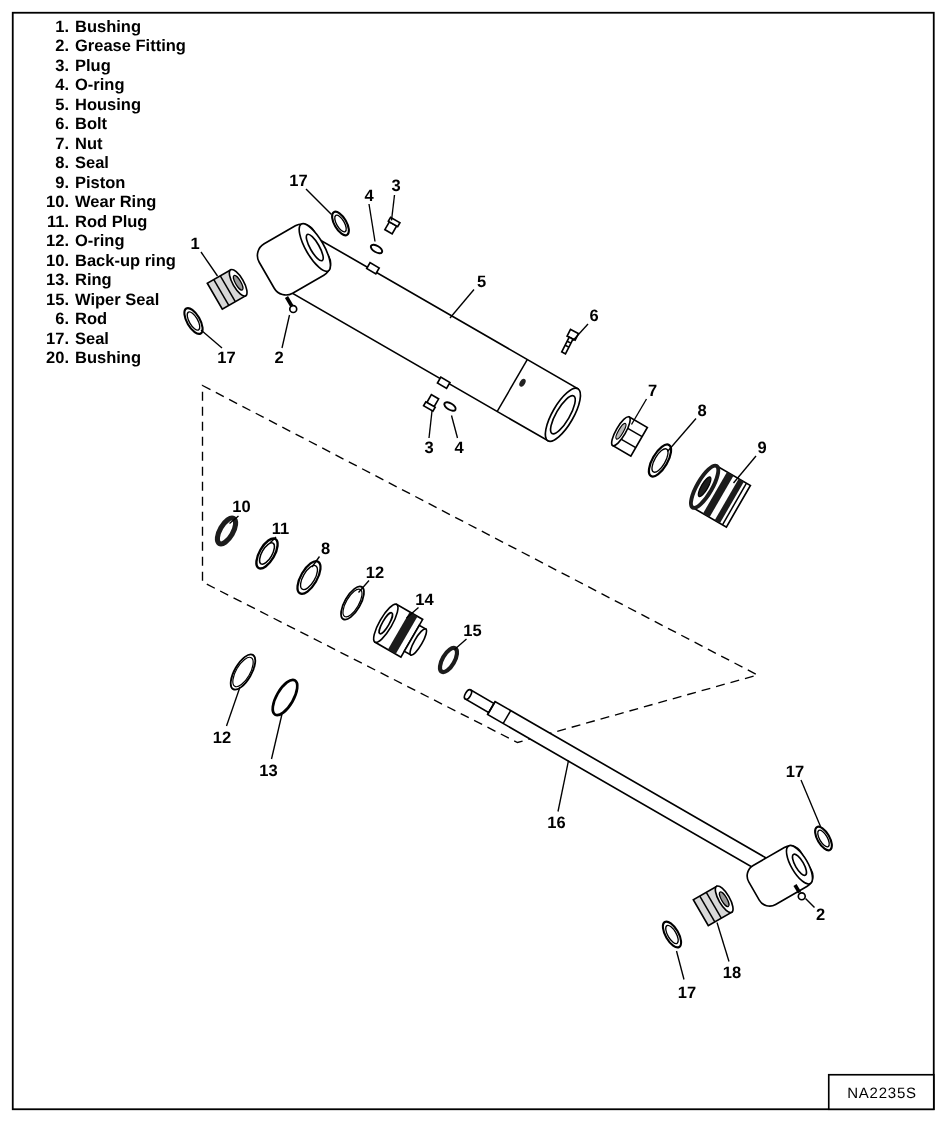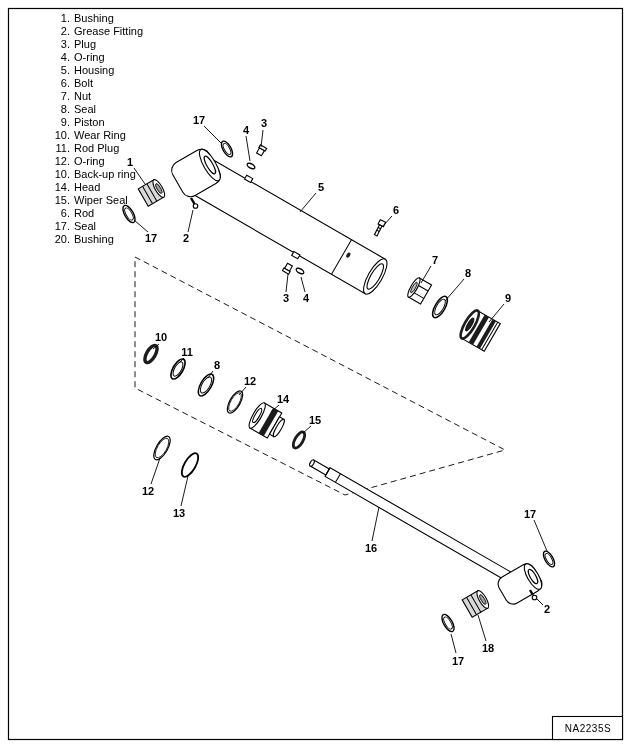--- a/index.html
+++ b/index.html
@@ -1,19 +1,19 @@
 <!DOCTYPE html>
 <html><head>
 <meta charset="utf-8">
 <style>
   html,body{margin:0;padding:0;background:#fff;}
   .page{position:relative;width:631px;height:748px;background:#fff;overflow:hidden;
         font-family:"Liberation Sans", sans-serif;color:#000;}
   .diagram-svg{position:absolute;left:0;top:0;z-index:0;}
-  .parts-list{position:absolute;left:26px;top:12px;z-index:2;font-size:11px;font-weight:normal;margin-left:24px;}
+  .parts-list{position:absolute;left:26px;top:12px;z-index:2;font-size:11px;font-weight:bold;}
   .part-row{line-height:13px;white-space:nowrap;}
   .pnum{display:inline-block;width:20px;text-align:right;margin-right:4px;}
   .ln{stroke:#000;stroke-width:1;fill:none;}
   .part{fill:#fff;stroke:#000;stroke-width:1.1;}
   .leader{stroke:#000;stroke-width:0.9;fill:none;}
   .dash{fill:none;stroke:#000;stroke-width:0.9;stroke-dasharray:6 4;}
   .callout{font-family:"Liberation Sans", sans-serif;font-size:11px;font-weight:bold;
            fill:#000;text-anchor:middle;}
   .code-text{font-family:"Liberation Sans", sans-serif;font-size:10px;fill:#000;
              text-anchor:middle;letter-spacing:0.5px;}
@@ -242,20 +242,20 @@
     <div class="part-row"><span class="pnum">4.</span><span>O-ring</span></div>
     <div class="part-row"><span class="pnum">5.</span><span>Housing</span></div>
     <div class="part-row"><span class="pnum">6.</span><span>Bolt</span></div>
     <div class="part-row"><span class="pnum">7.</span><span>Nut</span></div>
     <div class="part-row"><span class="pnum">8.</span><span>Seal</span></div>
     <div class="part-row"><span class="pnum">9.</span><span>Piston</span></div>
     <div class="part-row"><span class="pnum">10.</span><span>Wear Ring</span></div>
     <div class="part-row"><span class="pnum">11.</span><span>Rod Plug</span></div>
     <div class="part-row"><span class="pnum">12.</span><span>O-ring</span></div>
     <div class="part-row"><span class="pnum">10.</span><span>Back-up ring</span></div>
-    <div class="part-row"><span class="pnum">14.</span><span>Head</span></div>
+    <div class="part-row"><span class="pnum">13.</span><span>Ring</span></div>
     <div class="part-row"><span class="pnum">15.</span><span>Wiper Seal</span></div>
     <div class="part-row"><span class="pnum">6.</span><span>Rod</span></div>
     <div class="part-row"><span class="pnum">17.</span><span>Seal</span></div>
     <div class="part-row"><span class="pnum">20.</span><span>Bushing</span></div>
   </div>
 
 </div>
 
 </body></html>

